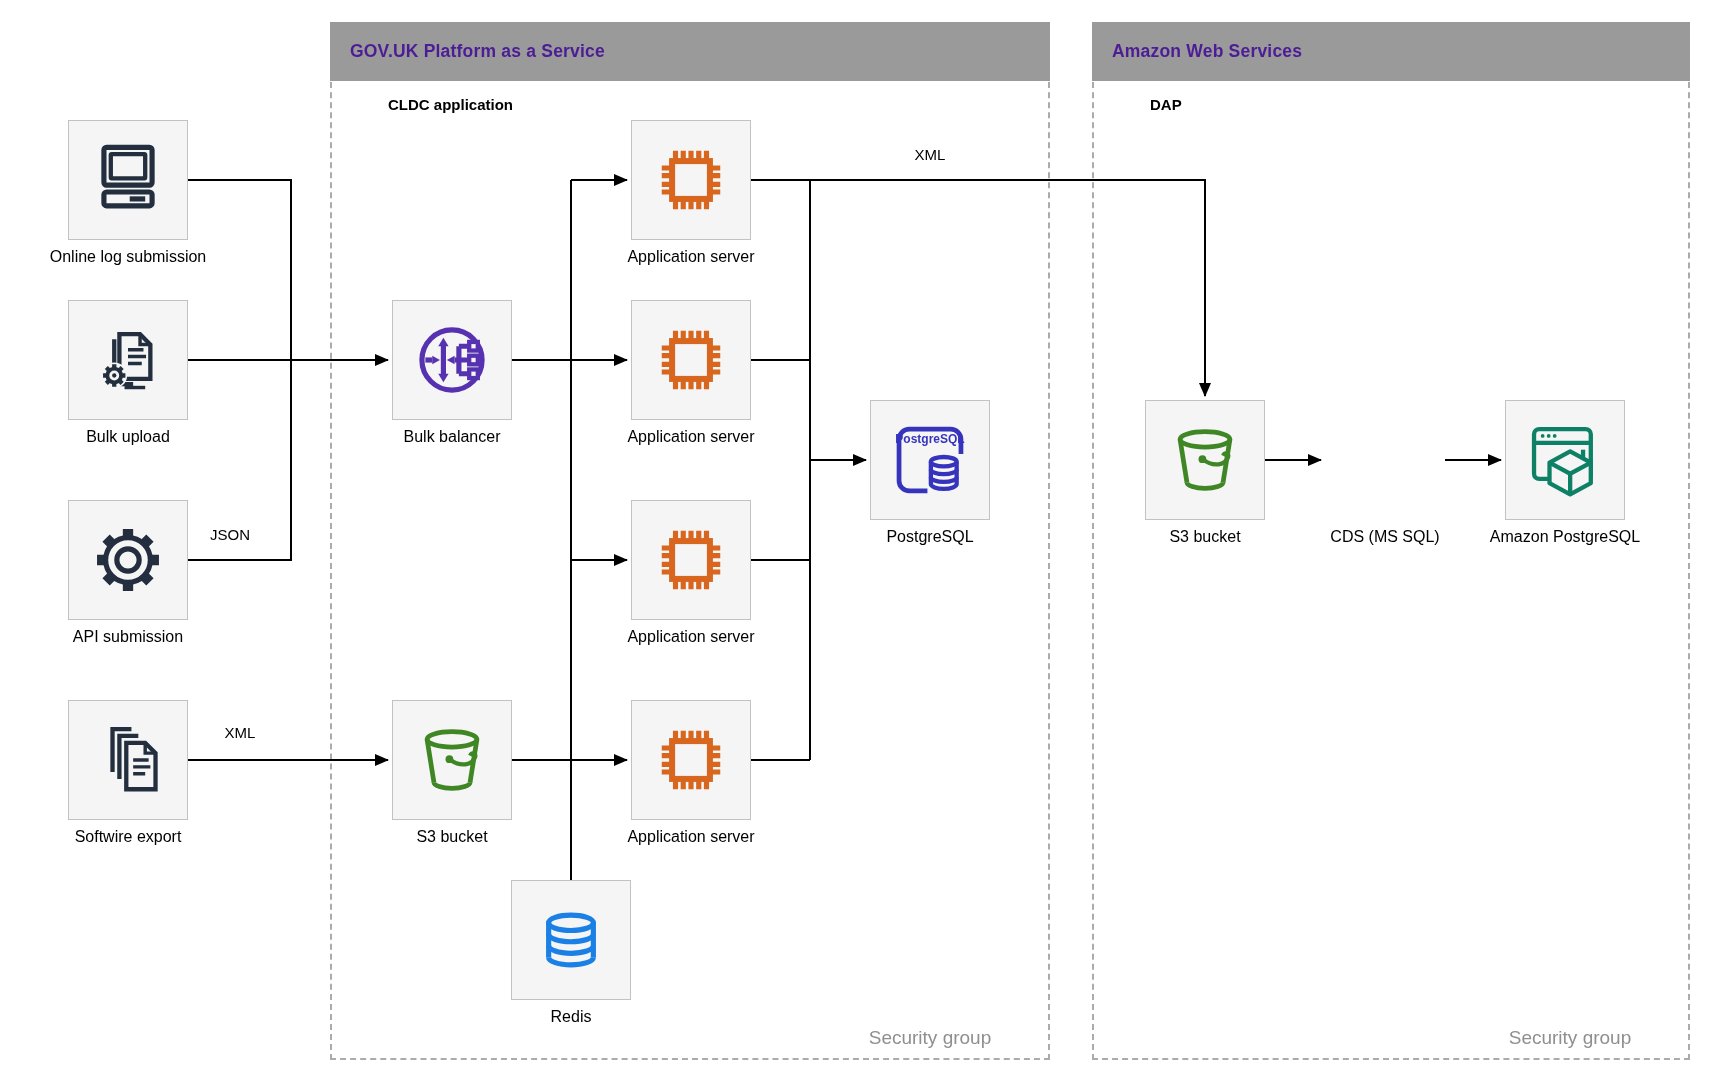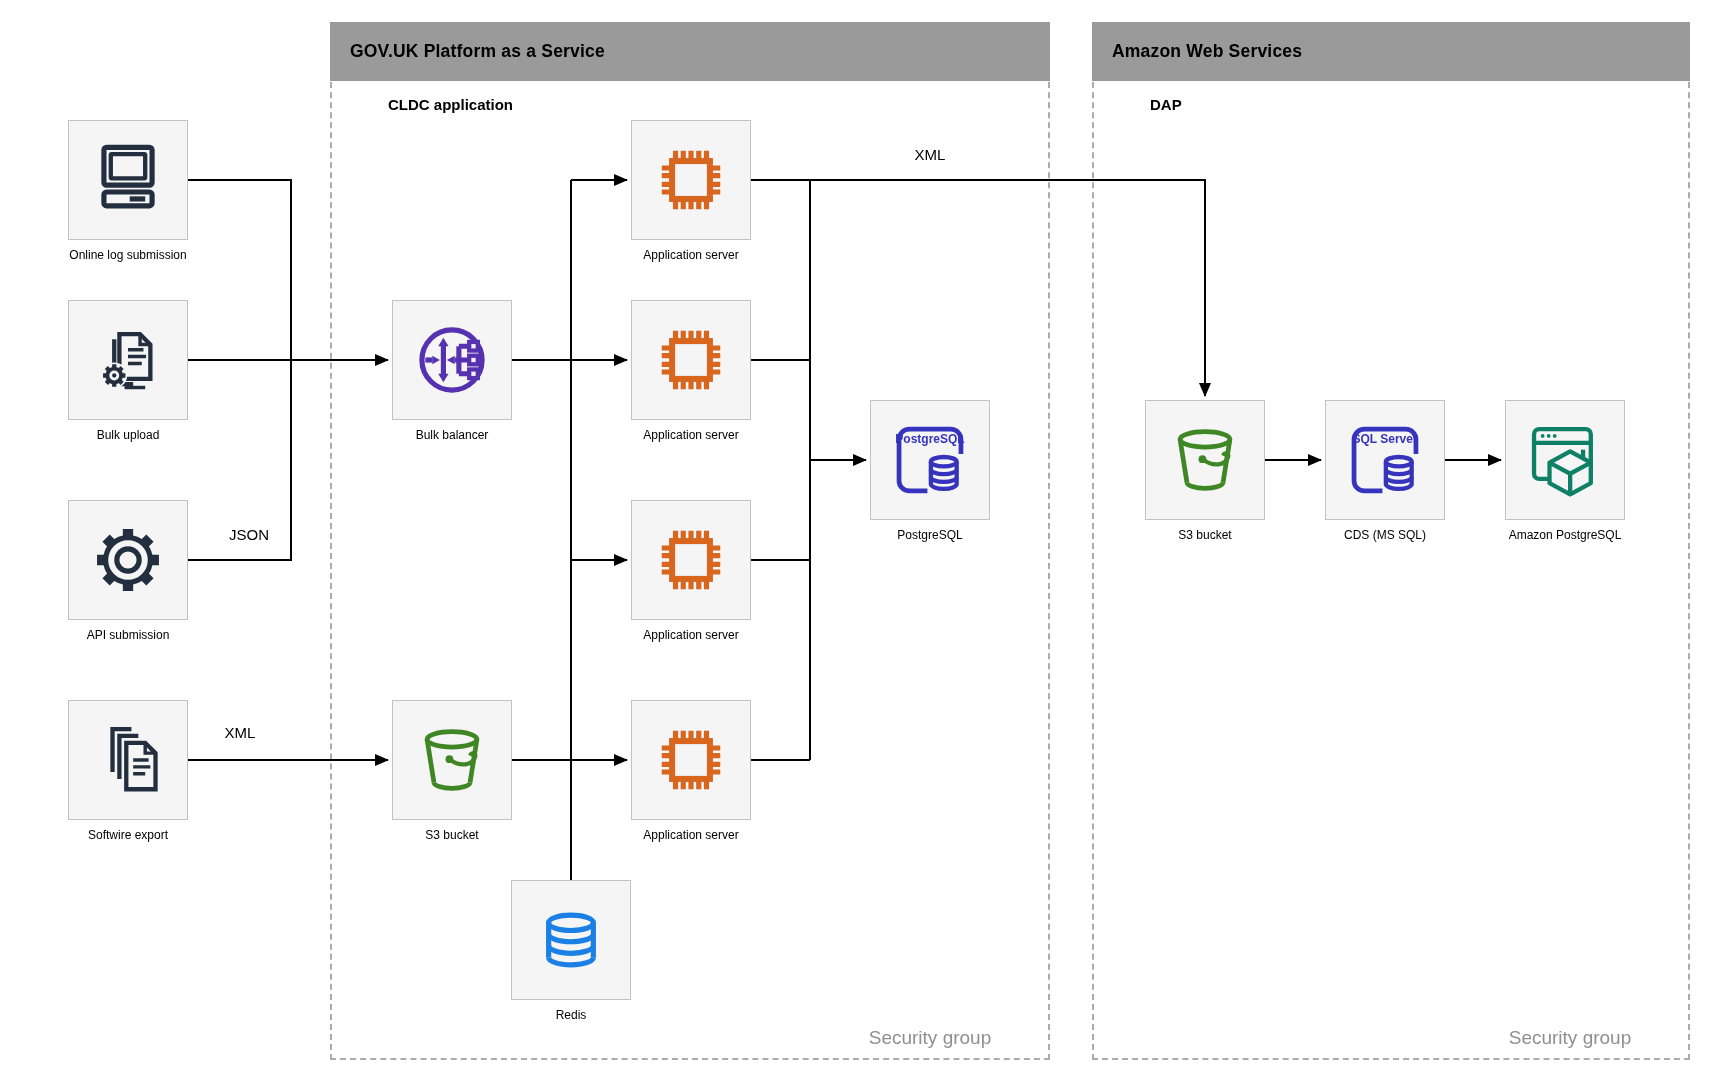--- a/index.html
+++ b/index.html
@@ -2,32 +2,32 @@
 <html style="--c-navy: #232f3e; --c-orange: #d9661f; --c-purple: #5632b0; --c-green: #3f8624; --c-indigo: #3634bd; --c-blue: #1a80e5; --c-teal: #0d8066; --c-header_bg: #9a9a9a; --c-container_border: #ababab; --c-node_fill: #f5f5f5; --c-node_border: #c2c2c2; --c-wire: #000000; --c-security_label: #8f8f8f;"><head>
 <meta charset="utf-8">
 <style>
   html,body{margin:0;padding:0;background:#fff;}
   .canvas{position:relative;width:1712px;height:1082px;background:#fff;overflow:hidden;
           font-family:"Liberation Sans", sans-serif;color:#000;}
   
   .container{position:absolute;border:2px dashed var(--c-container_border);background:transparent;}
   .container-header{position:absolute;left:-2px;top:-2px;right:-2px;height:59px;
           background:var(--c-header_bg);display:flex;align-items:center;}
-  .container-title{color:#000000;font-size:17.5px;font-weight:bold;padding-left:20px;letter-spacing:.2px;}
+  .container-title{color:#4c1d95;font-size:17.5px;font-weight:bold;padding-left:20px;letter-spacing:.2px;}
   .container-sublabel{position:absolute;font-size:15px;font-weight:bold;color:#000;margin-left:36px;}
   .security-label{position:absolute;font-size:19px;color:var(--c-security_label);text-align:center;width:200px;}
   
   .node{position:absolute;width:120px;height:120px;background:var(--c-node_fill);
         border:1px solid var(--c-node_border);box-sizing:border-box;
         display:flex;align-items:center;justify-content:center;}
   .icon-wrap{position:relative;width:86px;height:86px;}
   .icon-wrap svg{position:absolute;inset:0;width:100%;height:100%;}
   .badge{position:absolute;top:15px;left:0;width:100%;text-align:center;
          font-size:12px;font-weight:bold;white-space:nowrap;}
-  .node-label{position:absolute;width:240px;text-align:center;font-size:12px;color:#000;}
+  .node-label{position:absolute;width:240px;text-align:center;font-size:16px;color:#000;}
   .edge-label{position:absolute;width:100px;text-align:center;font-size:15px;color:#000;}
   
   .ic-navy{color:var(--c-navy);}  .ic-orange{color:var(--c-orange);}
   .ic-purple{color:var(--c-purple);} .ic-green{color:var(--c-green);}
   .ic-indigo{color:var(--c-indigo);} .ic-blue{color:var(--c-blue);}
   .ic-teal{color:var(--c-teal);}
   .wires{position:absolute;left:0;top:0;}
   .wire{stroke:var(--c-wire);stroke-width:2;fill:none;}
 </style>
 </head>
@@ -71,21 +71,21 @@
     <path class="wire" d="M751,360 H810"></path>
     <path class="wire" d="M751,560 H810"></path>
     <path class="wire" d="M751,760 H810"></path>
     <path class="wire" d="M810,180 V760"></path>
     <path class="wire" d="M810,460 H866" marker-end="url(#arrow)"></path>
     <path class="wire" d="M751,180 H1205 V396" marker-end="url(#arrow)"></path>
     <path class="wire" d="M1265,460 H1321" marker-end="url(#arrow)"></path>
     <path class="wire" d="M1445,460 H1501" marker-end="url(#arrow)"></path>
   </svg>
 
-  <div class="edge-label" style="left:199px;top:526px;">JSON</div>
+  <div class="edge-label" style="left:180px;top:526px;">JSON</div>
   <div class="edge-label" style="left:190px;top:724px;">XML</div>
   <div class="edge-label" style="left:880px;top:146px;">XML</div>
 
   <div class="node" style="left:68px;top:120px;">
     <span class="icon-wrap">
       <svg viewBox="0 0 100 100" class="ic-navy">
         <g stroke="currentColor" fill="none" stroke-width="6">
           <rect x="22" y="12" width="56" height="44" rx="3"></rect>
           <rect x="30" y="20" width="40" height="28" rx="1" stroke-width="5"></rect>
           <rect x="22" y="64" width="56" height="16" rx="3"></rect>
@@ -288,36 +288,20 @@
           <path d="M79,26 L71,76"></path>
           <path d="M29,76 A21,7 0 0 0 71,76"></path>
           <path d="M47,49 C60,59 74,56 77,46 C78,42 73,41 71,45" stroke-width="5"></path>
         </g>
         <circle cx="47" cy="49" r="4.5" fill="currentColor"></circle>
       </svg>
     </span>
   </div>
   <div class="node-label" style="left:1085px;top:528px;">S3 bucket</div>
 
-  <div class="node" style="left:1325px;top:400px;">
-    <span class="icon-wrap ic-indigo">
-      <svg viewBox="0 0 100 100" class="ic-indigo">
-        <rect x="14" y="14" width="72" height="72" rx="12" stroke="currentColor" fill="none" stroke-width="5.5"></rect>
-        <rect x="47" y="43" width="45" height="49" fill="var(--c-node_fill)"></rect>
-        <g stroke="currentColor" fill="none" stroke-width="5">
-          <ellipse cx="66" cy="52" rx="15" ry="5.5"></ellipse>
-          <path d="M51,52 V78 M81,52 V78"></path>
-          <path d="M51,78 A15,5.5 0 0 0 81,78"></path>
-          <path d="M51,61 A15,5.5 0 0 0 81,61"></path>
-          <path d="M51,70 A15,5.5 0 0 0 81,70"></path>
-        </g>
-      </svg>
-      <span class="badge">SQL Server</span>
-    </span>
-  </div>
   <div class="node-label" style="left:1265px;top:528px;text-align:center;">CDS (MS SQL)</div>
 
   <div class="node" style="left:1505px;top:400px;">
     <span class="icon-wrap">
       <svg viewBox="0 0 100 100" class="ic-teal">
         <g stroke="currentColor" fill="none" stroke-width="5">
           <rect x="14" y="14" width="66" height="58" rx="6"></rect>
           <line x1="14" y1="30" x2="80" y2="30"></line>
           <line x1="71" y1="38" x2="71" y2="62"></line>
         </g>

